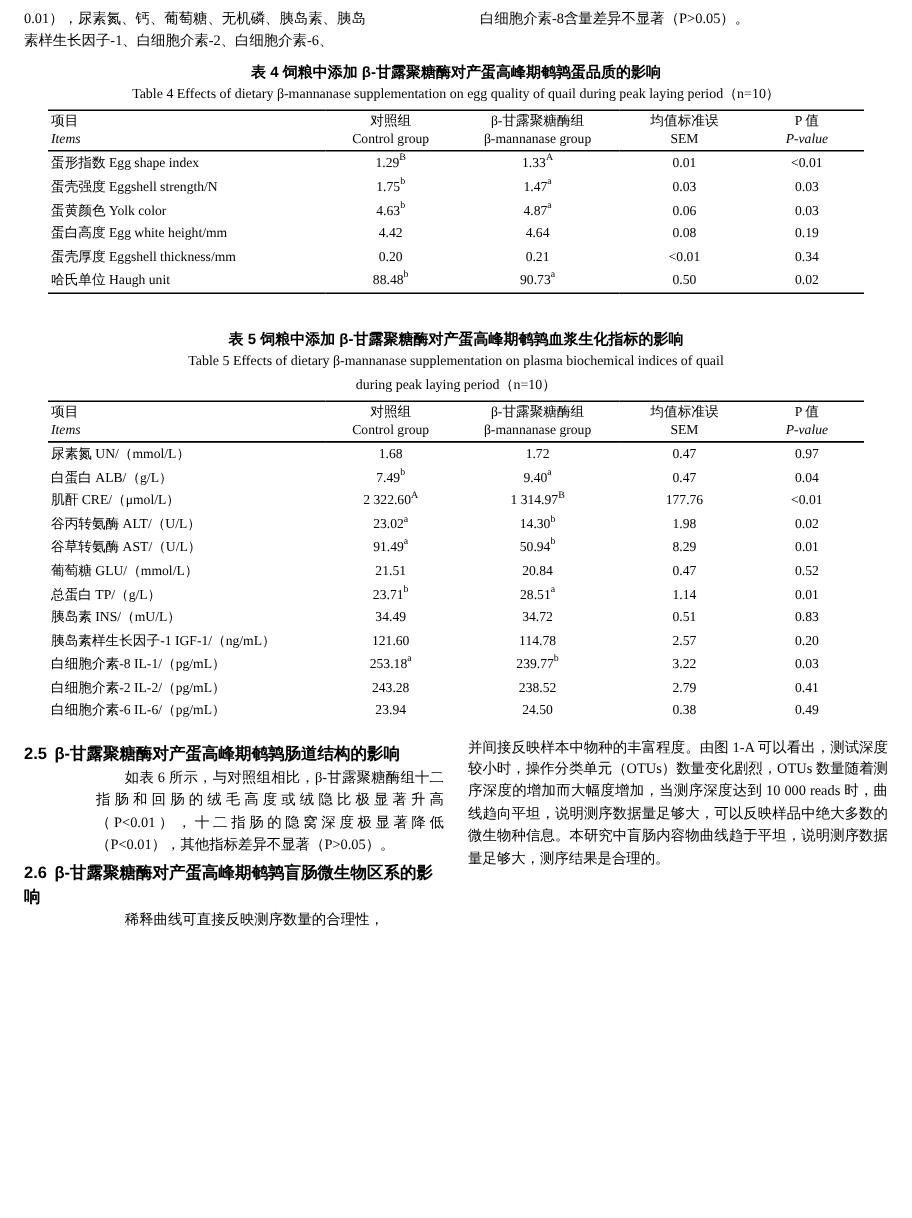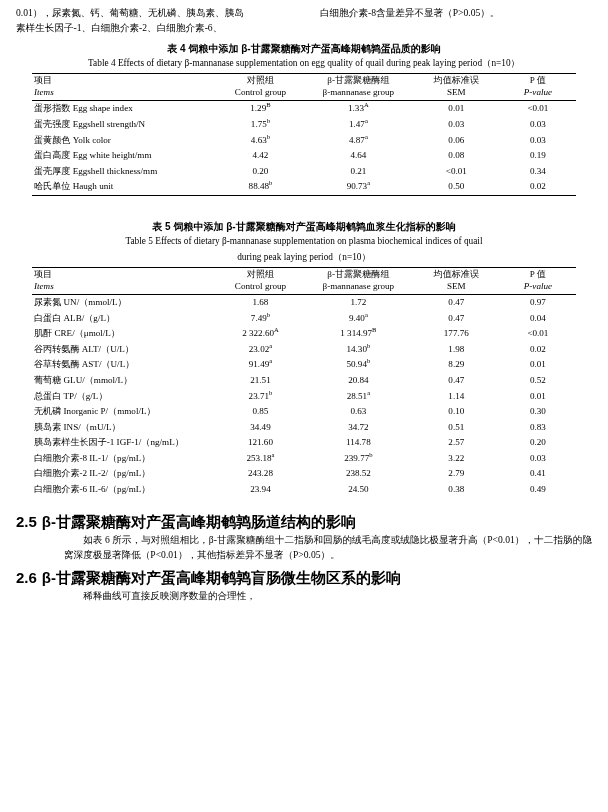--- a/index.html
+++ b/index.html
@@ -87,21 +87,21 @@
   .bottom-cols {
     display: flex;
     gap: 16px;
     padding: 10px 16px 0 16px;
     box-sizing: border-box;
   }
   .bottom-cols .col { flex: 1 1 0; }
   .sec-head {
     font-family: "Liberation Sans", "DejaVu Sans", sans-serif;
     font-weight: bold;
-    font-size: 15px;
+    font-size: 11px;
     margin: 4px 0 1px 0;
     line-height: 1.4;
   }
   .sec-head .num { margin-right: 5px; }
   .para {
     font-size: 9.6px;
     line-height: 1.55;
     text-align: justify;
     text-justify: inter-ideograph;
     margin: 0;
@@ -269,27 +269,20 @@
           <td><span>20.84</span><sup></sup></td>
           <td>0.47</td>
           <td>0.52</td>
         </tr>
         <tr>
           <td class="left">总蛋白 TP/（g/L）</td>
           <td><span>23.71</span><sup>b</sup></td>
           <td><span>28.51</span><sup>a</sup></td>
           <td>1.14</td>
           <td>0.01</td>
-        </tr>
-        <tr>
-          <td class="left">无机磷 Inorganic P/（mmol/L）</td>
-          <td><span>0.85</span><sup></sup></td>
-          <td><span>0.63</span><sup></sup></td>
-          <td>0.10</td>
-          <td>0.30</td>
         </tr>
         <tr>
           <td class="left">胰岛素 INS/（mU/L）</td>
           <td><span>34.49</span><sup></sup></td>
           <td><span>34.72</span><sup></sup></td>
           <td>0.51</td>
           <td>0.83</td>
         </tr>
         <tr>
           <td class="left">胰岛素样生长因子-1 IGF-1/（ng/mL）</td>
@@ -327,15 +320,18 @@
     <div class="col">
       <div class="sec-head">
         <span class="num">2.5</span><span>β-甘露聚糖酶对产蛋高峰期鹌鹑肠道结构的影响</span>
       </div>
       <p class="para indent">如表 6 所示，与对照组相比，β-甘露聚糖酶组十二指肠和回肠的绒毛高度或绒隐比极显著升高（P&lt;0.01），十二指肠的隐窝深度极显著降低（P&lt;0.01），其他指标差异不显著（P&gt;0.05）。</p>
       <div class="sec-head">
         <span class="num">2.6</span><span>β-甘露聚糖酶对产蛋高峰期鹌鹑盲肠微生物区系的影响</span>
       </div>
       <p class="para indent">稀释曲线可直接反映测序数量的合理性，</p>
     </div>
+    <div class="col">
+      <p class="para">并间接反映样本中物种的丰富程度。由图 1-A 可以看出，测试深度较小时，操作分类单元（OTUs）数量变化剧烈，OTUs 数量随着测序深度的增加而大幅度增加，当测序深度达到 10 000 reads 时，曲线趋向平坦，说明测序数据量足够大，可以反映样品中绝大多数的微生物种信息。本研究中盲肠内容物曲线趋于平坦，说明测序数据量足够大，测序结果是合理的。</p>
+    </div>
   </div>
 
 </div>
 
 </body></html>

